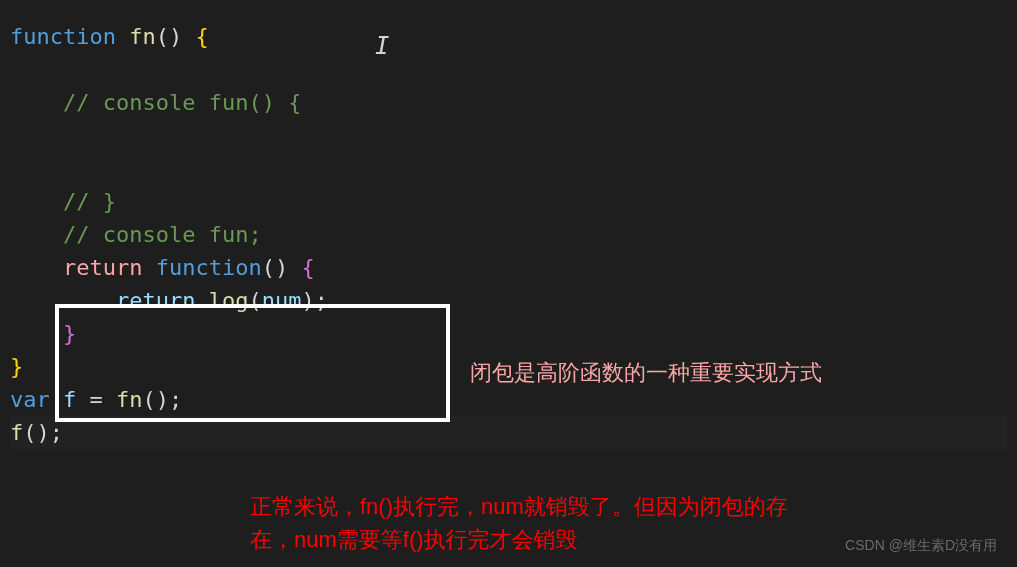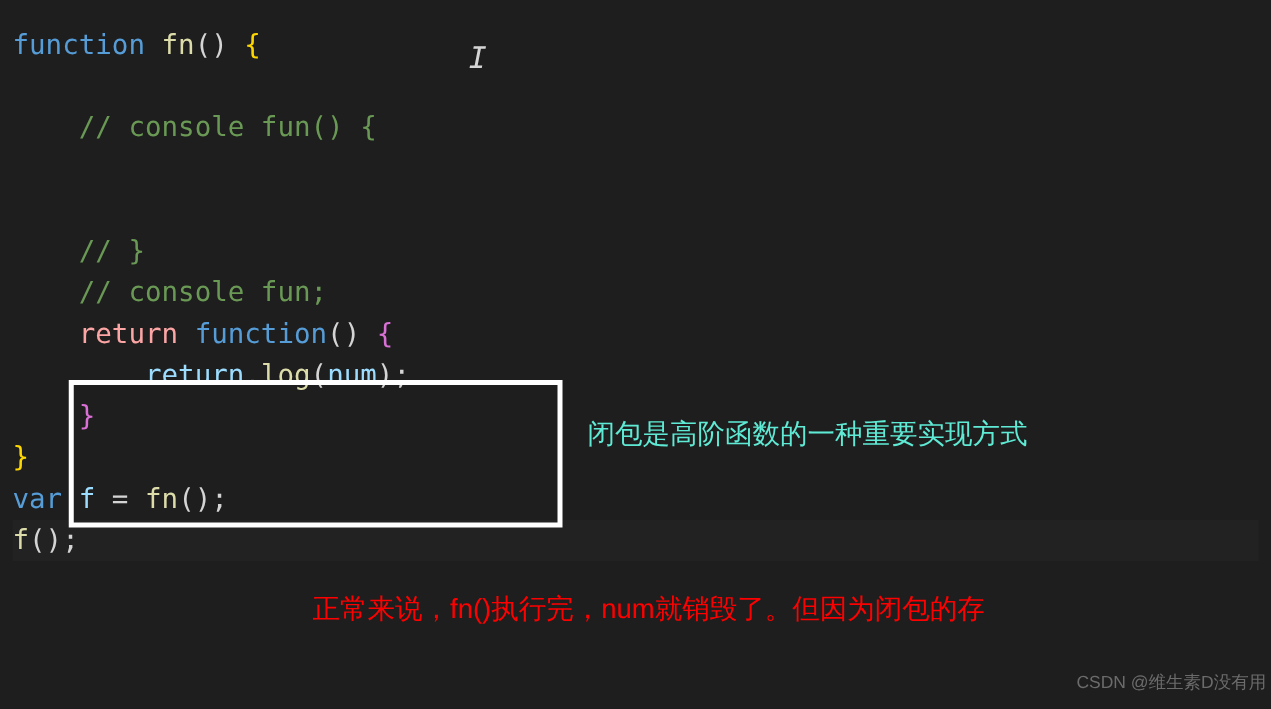--- a/index.html
+++ b/index.html
@@ -54,40 +54,40 @@
       left: 375px;
       top: 32px;
       color: #d4d4d4;
       font-style: italic;
       font-size: 24px;
     }
     
     .annotation-right {
       position: absolute;
       left: 470px;
-      top: 332px;
-      color: #5eead4;
+      top: 358px;
+      color: #fca5a5;
       font-size: 22px;
       font-family: Liberation Serif, serif;
     }
     
     .annotation-bottom {
       position: absolute;
       left: 250px;
-      top: 470px;
+      top: 490px;
       color: #ff0000;
       font-size: 22px;
       font-family: 'Microsoft YaHei', sans-serif;
       line-height: 1.5;
       max-width: 650px;
     }
     
     .watermark {
       position: absolute;
-      right: 4px;
+      right: 20px;
       bottom: 12px;
       color: #6b6b6b;
       font-size: 14px;
       font-family: 'Microsoft YaHei', sans-serif;
     }
     
     .call-line {
       background: rgba(255,255,255,0.02);
     }
   </style>
@@ -126,15 +126,16 @@
 </div>
 
 <div class="cursor">I</div>
 
 <div class="highlight-box"></div>
 
 <div class="annotation-right">闭包是高阶函数的一种重要实现方式</div>
 
 <div class="annotation-bottom">
   <div>正常来说，fn()执行完，num就销毁了。但因为闭包的存</div>
+  <div>在，num需要等f()执行完才会销毁</div>
 </div>
 
 <div class="watermark">CSDN @维生素D没有用</div>
 
 </body></html>

